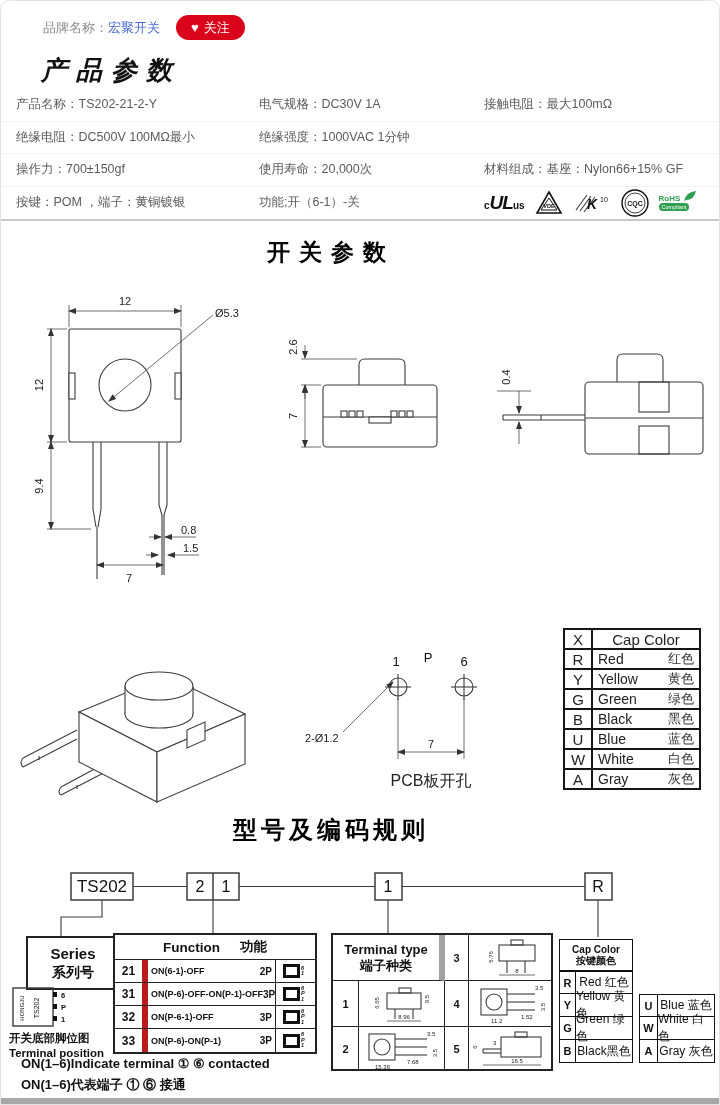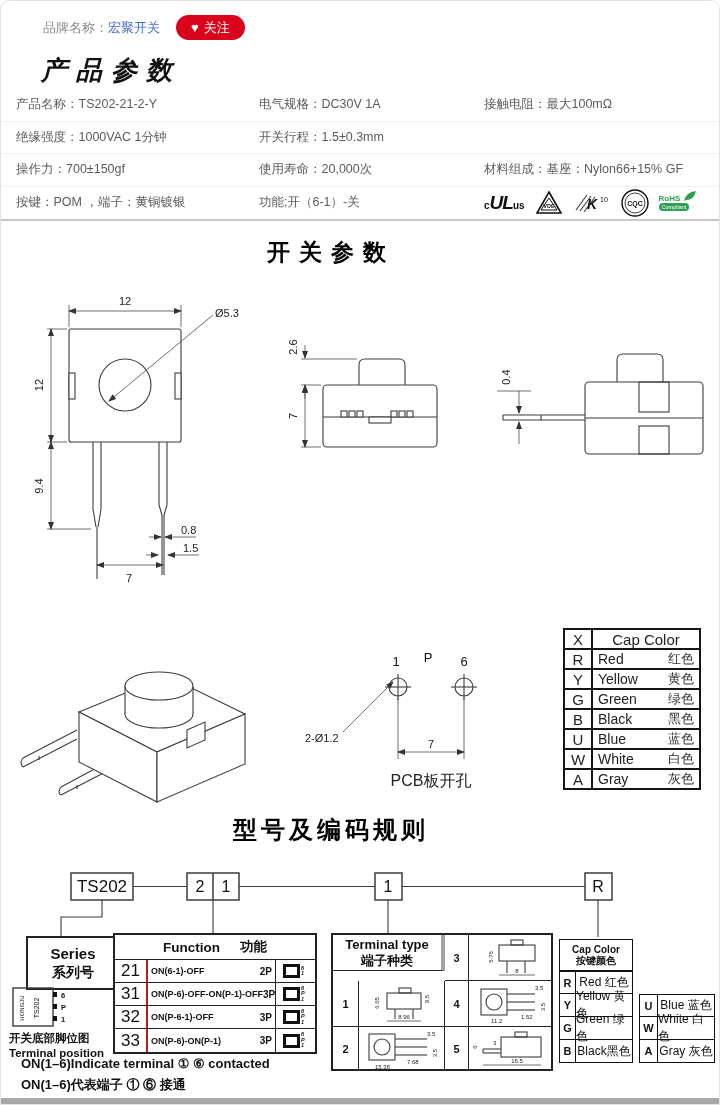--- a/index.html
+++ b/index.html
@@ -58,22 +58,22 @@
   .series-box .zh { font-weight:bold; font-size:14px; color:#111; }
 
   .tp-cap { position:absolute; left:8px; font-weight:bold; color:#111; font-size:11.5px; }
 
   
   .fn-table { position:absolute; left:112px; top:932px; width:204px; border:2px solid #222; background:#fff; }
   .fn-head { height:25px; border-bottom:1px solid #222; display:flex; align-items:center; justify-content:center;
              gap:20px; font-weight:bold; font-size:13.5px; color:#111; }
   .fn-row { display:grid; grid-template-columns:33px 128px 1fr; height:23px; border-bottom:1px solid #222; }
   .fn-row:last-child { border-bottom:none; }
-  .fn-code { border-right:2px solid #b91c1c; display:flex; align-items:center; justify-content:center;
-             font-size:17px; font-weight:400; color:#111; }
+  .fn-code { border-right:6px solid #b91c1c; display:flex; align-items:center; justify-content:center;
+             font-size:12px; font-weight:700; color:#111; }
   .fn-desc { border-right:1px solid #222; display:flex; align-items:center; justify-content:space-between;
              padding:0 3px; font-size:9px; font-weight:600; color:#111; white-space:nowrap; }
   .fn-poles { font-size:10px; }
   .fn-icon { display:flex; align-items:center; justify-content:center; gap:1px; }
   .fn-sq { width:17px; height:14px; border:3px solid #111; display:inline-block; }
   .fn-pins { display:flex; flex-direction:column; justify-content:center; font-size:5.5px; font-weight:bold;
              line-height:5.5px; color:#111; width:7px; }
 
   
   .tt { position:absolute; left:330px; top:932px; width:222px; height:138px; border:2px solid #222; background:#fff; }
@@ -111,22 +111,22 @@
   </div>
   <div class="params-title">产品参数</div>
 
   <div class="params">
     <div class="p-row">
       <div><span>产品名称：</span><span>TS202-21-2-Y</span></div>
       <div><span>电气规格：</span><span>DC30V  1A</span></div>
       <div><span>接触电阻：</span><span>最大100mΩ</span></div>
     </div>
     <div class="p-row">
+      <div><span>绝缘电阻：</span><span>DC500V  100MΩ最小</span></div>
       <div><span>绝缘强度：</span><span>1000VAC  1分钟</span></div>
-      <div><span>开关行程：</span><span>1.5±0.3mm</span></div>
     </div>
     <div class="p-row">
       <div><span>操作力：</span><span>700±150gf</span></div>
       <div><span>使用寿命：</span><span>20,000次</span></div>
       <div><span>材料组成：</span><span>基座：Nylon66+15% GF</span></div>
     </div>
     <div class="p-row">
       <div><span>按键：</span><span>POM  ，端子：黄铜镀银</span></div>
       <div><span>功能;</span><span>开（6-1）-关</span></div>
       <div class="certs">
@@ -474,21 +474,21 @@
         <span class="fn-pins">
             <i>6</i>
             <i>P</i>
             <i>1</i>
           </span>
         </div>
     </div>
   </div>
 
   <div class="tt">
-    <div class="tt-cell tt-head" style="left:0;top:0;width:112px;height:36px;border-right:4px solid #a3a3a3;border-bottom:1px solid #222">
+    <div class="tt-cell tt-head" style="left:0;top:0;width:112px;height:46px;border-right:6px solid #a3a3a3;border-bottom:1px solid #222">
       <span>Terminal type</span>
       <span>端子种类</span>
     </div>
     <div class="tt-cell tt-num" style="left:112px;top:0;width:24px;height:46px;border-right:1px solid #222;border-bottom:1px solid #222">3</div>
     <div class="tt-cell" style="left:136px;top:0;width:82px;height:46px;border-bottom:1px solid #222">
       <svg width="82" height="44" viewBox="0 0 82 44">
         <rect x="30" y="10" width="36" height="16" class="ln"></rect>
           <rect x="42" y="5" width="12" height="5" class="ln"></rect>
         <line x1="38" y1="26" x2="38" y2="38" class="ln"></line>
           <line x1="56" y1="26" x2="56" y2="38" class="ln"></line>

